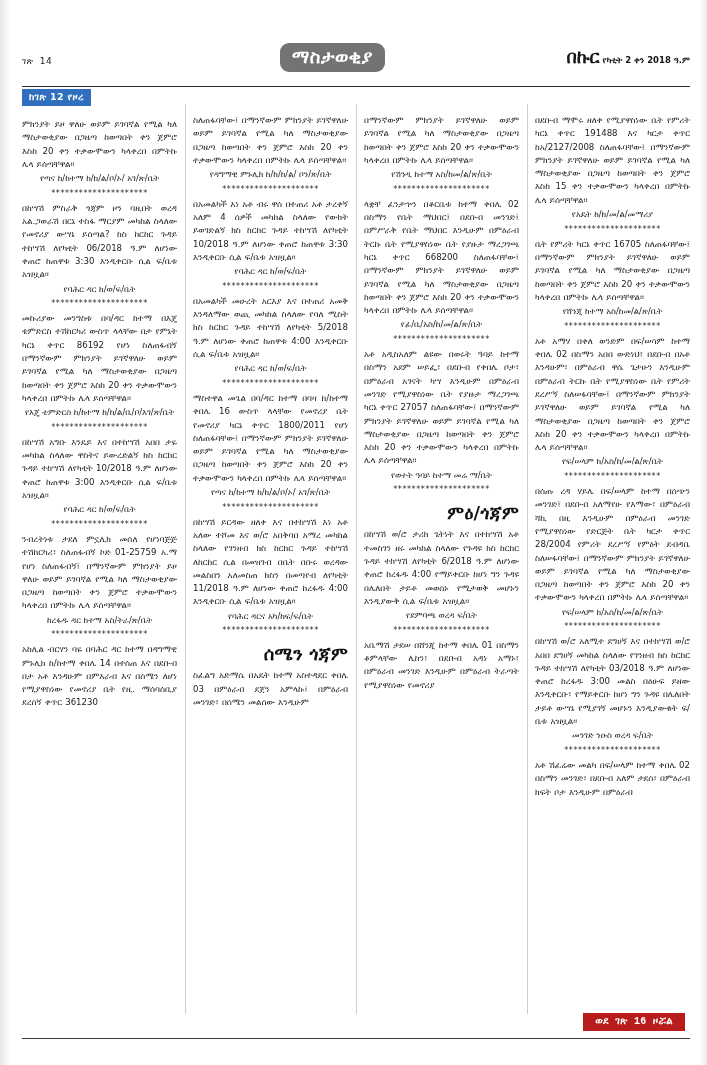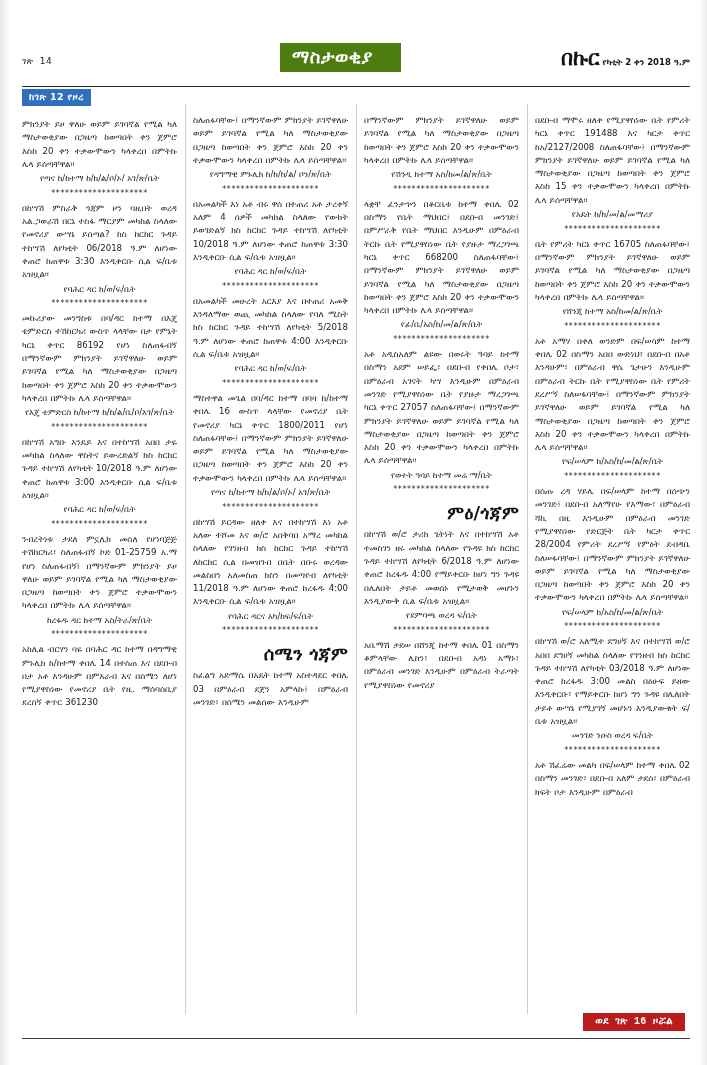--- a/index.html
+++ b/index.html
@@ -34,36 +34,37 @@
     position:absolute;left:22px;top:40px;width:668px;height:46px;
   }
   .folio{
     position:absolute;left:0;top:16px;
     font-size:9px;letter-spacing:.5px;color:#222;
     white-space:nowrap;
   }
   .folio .num{margin-left:6px;}
   .masthead{
     position:absolute;left:258px;top:3px;
-    background:#4d7c0f;
+    background:#737373;
     color:#ffffff;
     font-weight:bold;
     font-size:18px;
     line-height:22px;
-    padding:3px 28px 4px 12px;
+    padding:3px 12px 4px 12px;
     letter-spacing:.5px;
     white-space:nowrap;
+    border-radius:9px;
   }
   .paper-name{
     position:absolute;right:0;top:6px;
     white-space:nowrap;
     text-align:right;
   }
   .paper-name .pn{
-    font-size:21px;font-weight:bold;color:#141414;letter-spacing:0px;
+    font-size:18px;font-weight:bold;color:#141414;letter-spacing:0px;
     vertical-align:baseline;
   }
   .paper-name .pdate{
     font-size:8.5px;font-weight:bold;color:#141414;margin-left:3px;
     vertical-align:baseline;
   }
   .rule-top{
     position:absolute;left:22px;top:86px;width:668px;height:0;
     border-top:1.6px solid #2b2b2b;
   }

